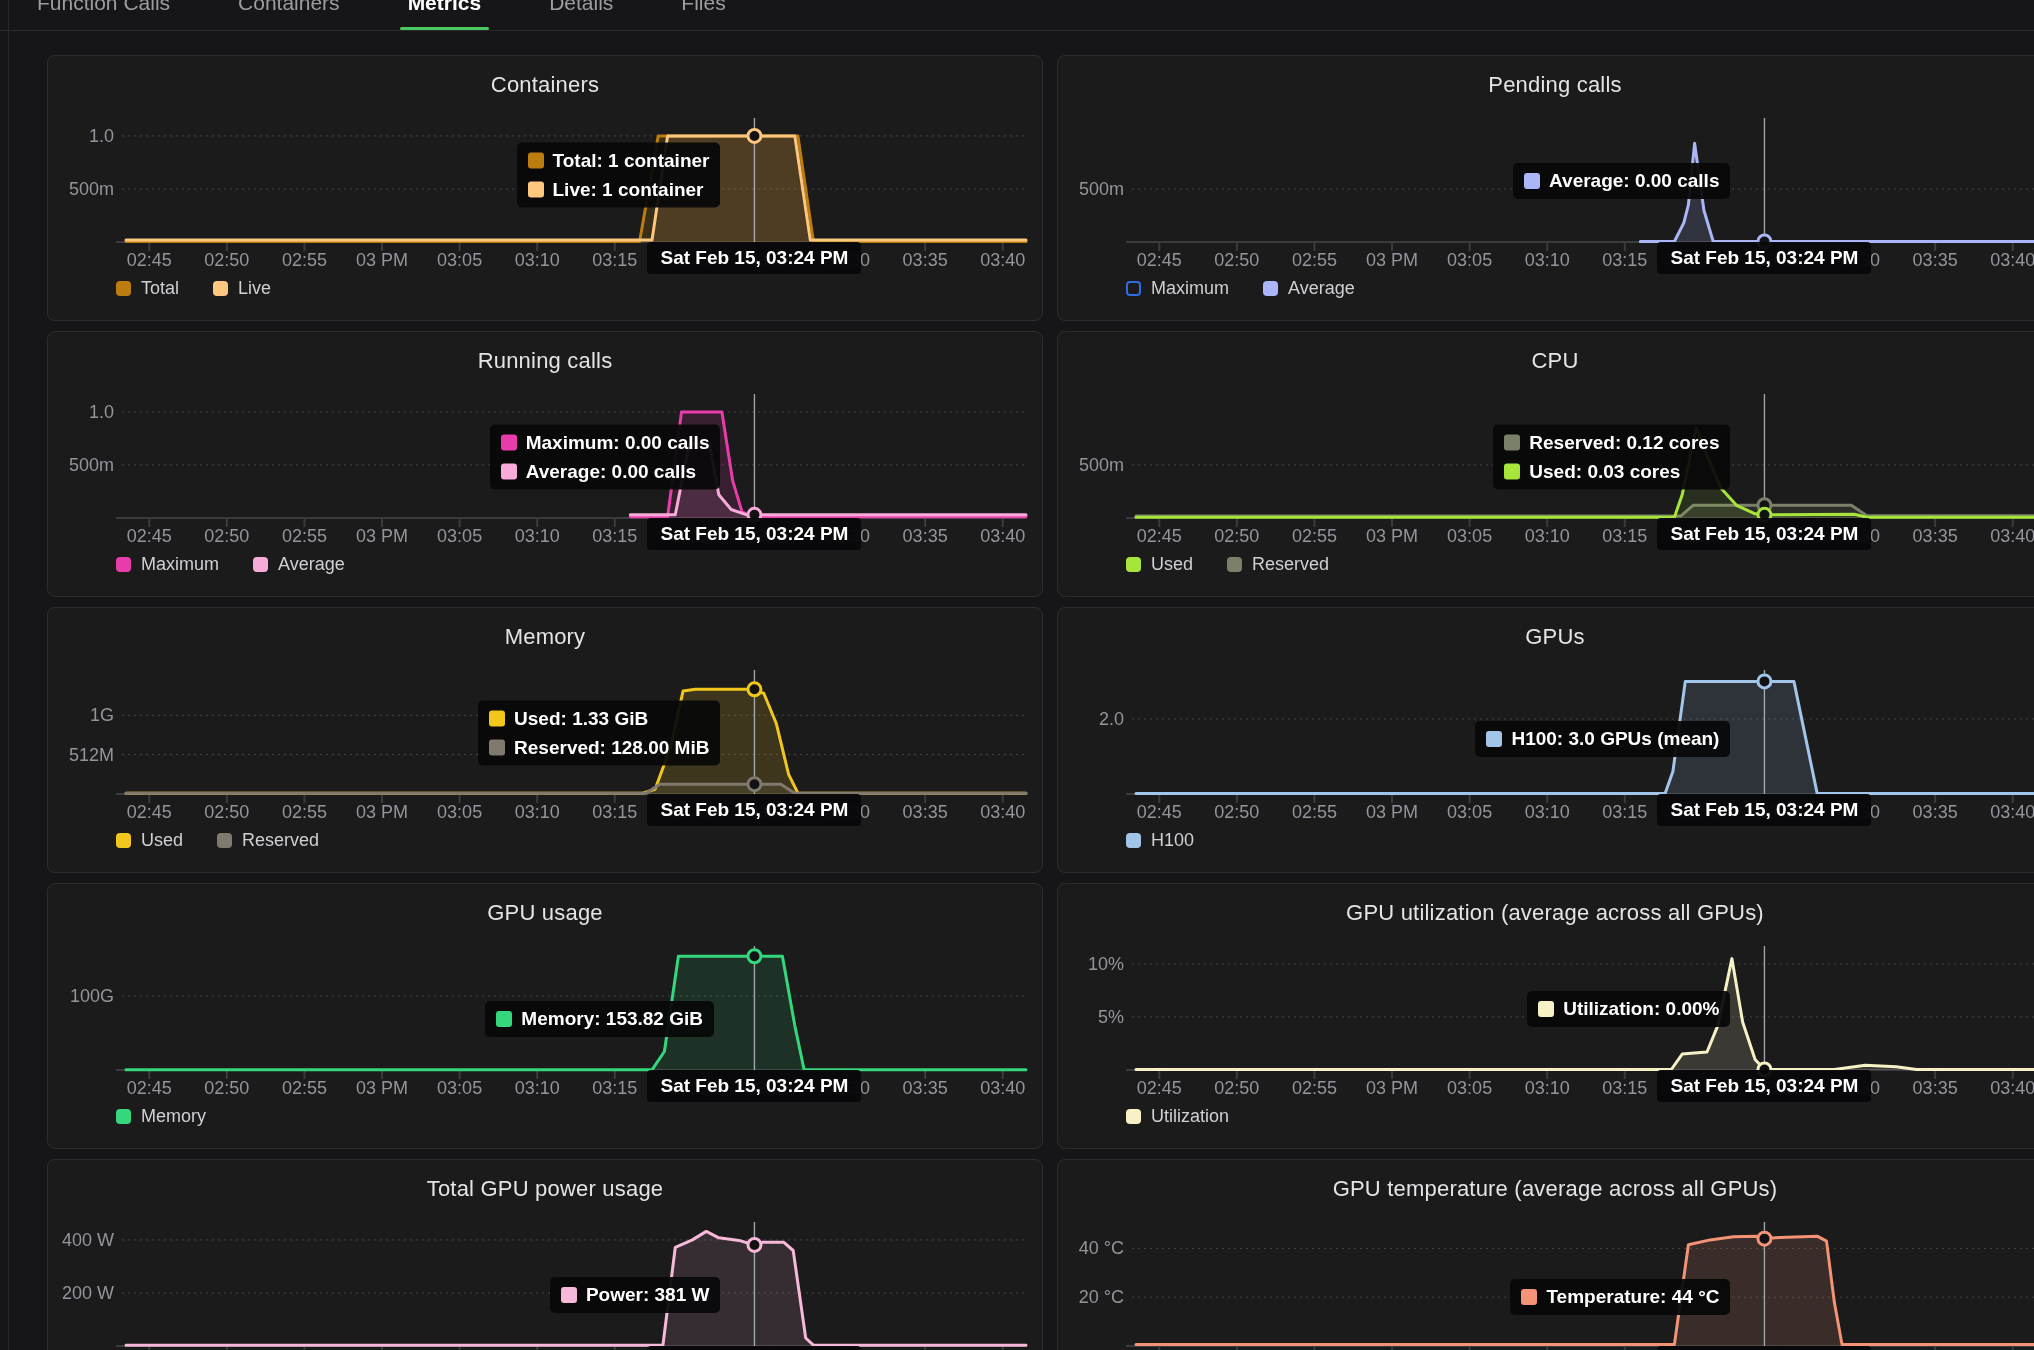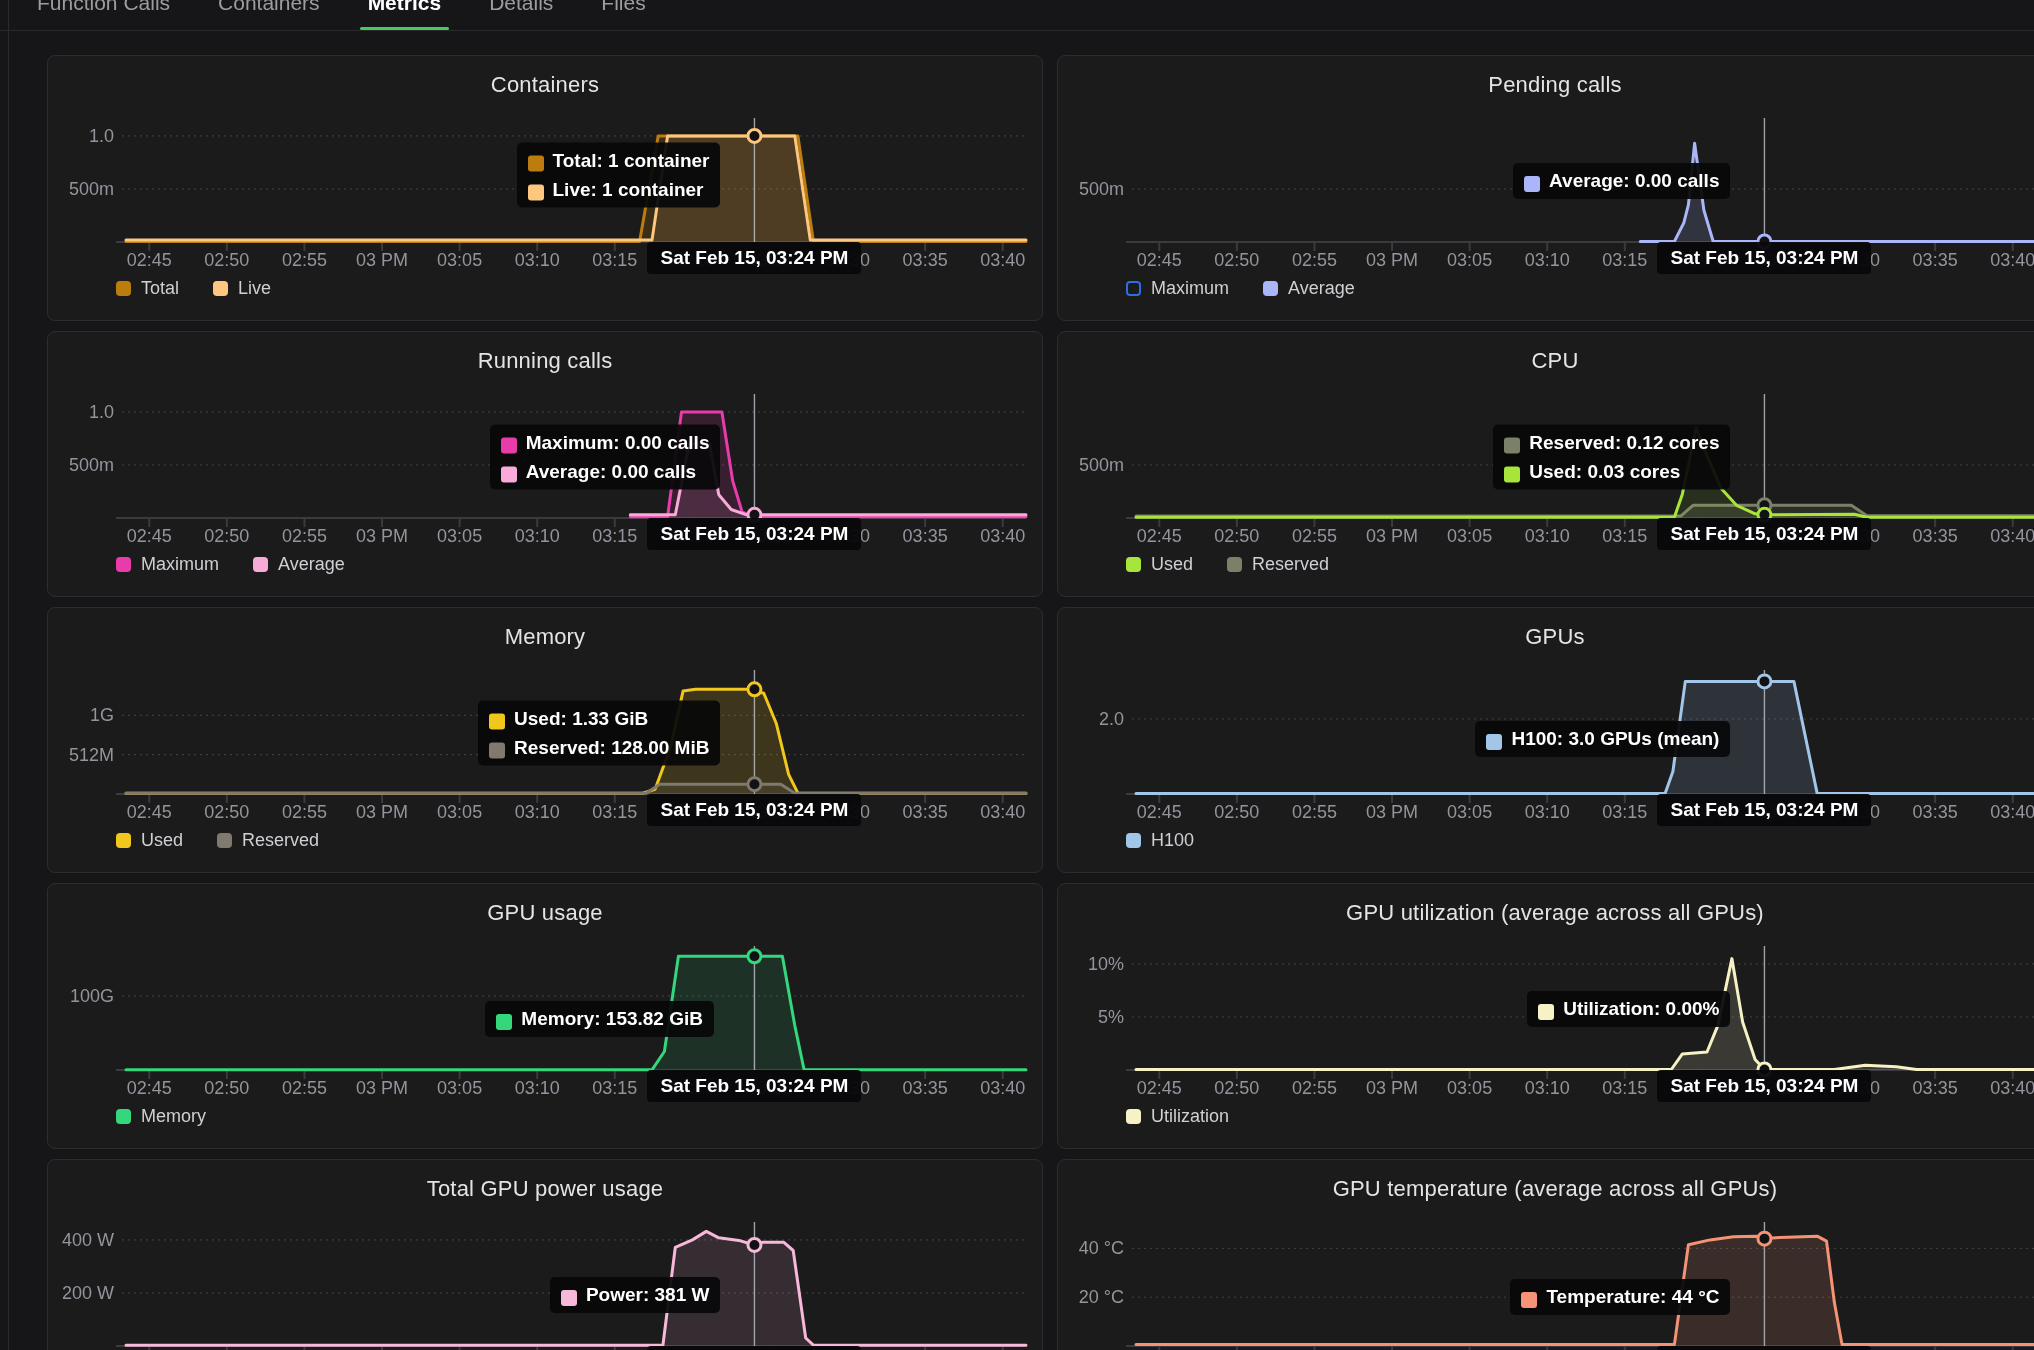--- a/index.html
+++ b/index.html
@@ -4,31 +4,31 @@
 <style>
   html,body{margin:0;padding:0}
   body{
     width:2034px;height:1350px;overflow:hidden;position:relative;
     background:#161618;
     font-family:"Liberation Sans","DejaVu Sans",sans-serif;
     -webkit-font-smoothing:antialiased;
   }
   .leftline{position:absolute;left:8px;top:0;bottom:0;width:1px;background:#2a2a2d;z-index:5}
   .tabbar{position:relative;height:30px;overflow:hidden;border-bottom:1px solid #2a2a2d;background:#161618;z-index:4}
-  .tabs{display:flex;gap:44px;padding-left:35px}
+  .tabs{display:flex;gap:64px;padding-left:35px}
   .tab{position:relative;height:30px;color:#9c9ca3;font-size:21px;cursor:pointer}
   .tab .tlabel{position:relative;top:-9px;display:block;padding:0 2px}
   .tab.active{color:#ffffff;font-weight:700}
   .tab-underline{position:absolute;left:-6px;right:-6px;bottom:0;height:3px;border-radius:2px}
   .grid{display:grid;grid-template-columns:996px 996px;column-gap:14px;row-gap:10px;padding:24px 0 0 47px}
   .card{position:relative;height:264px;background:#1b1b1c;border:1px solid #2d2d30;border-radius:8px;overflow:visible}
   .card-title{position:absolute;top:16px;left:0;right:0;text-align:center;color:#e4e4e7;font-size:22px;letter-spacing:.2px}
   svg.plot{position:absolute;left:10px;top:58px;overflow:visible}
   .series-tip{position:absolute;background:rgba(8,8,10,.94);border-radius:5px;padding:7px 11px;display:flex;flex-direction:column;gap:7px;transform:translateY(-50%);z-index:3;white-space:nowrap}
-  .tip-row{display:flex;align-items:flex-end;gap:9px;color:#ffffff;font-weight:700;font-size:19px}
+  .tip-row{display:flex;align-items:center;gap:9px;color:#ffffff;font-weight:700;font-size:19px}
   .sq{width:16px;height:16px;border-radius:3px;flex:none}
   .date-tip{position:absolute;top:186px;transform:translateX(-50%);background:rgba(8,8,10,.96);color:#fff;font-weight:700;font-size:19px;padding:5px 13px;border-radius:4px;white-space:nowrap;z-index:2}
   .legend{position:absolute;left:68px;top:222px;display:flex;gap:34px;align-items:center}
   .legend-item{display:flex;gap:10px;align-items:center;color:#cfcfd4;font-size:18px;cursor:pointer}
   .lsq{width:15px;height:15px;border-radius:4px;flex:none;box-sizing:border-box}
   .lsq.outline{background:transparent !important;border:2px solid}
 </style>
 </head>
 <body>
 

